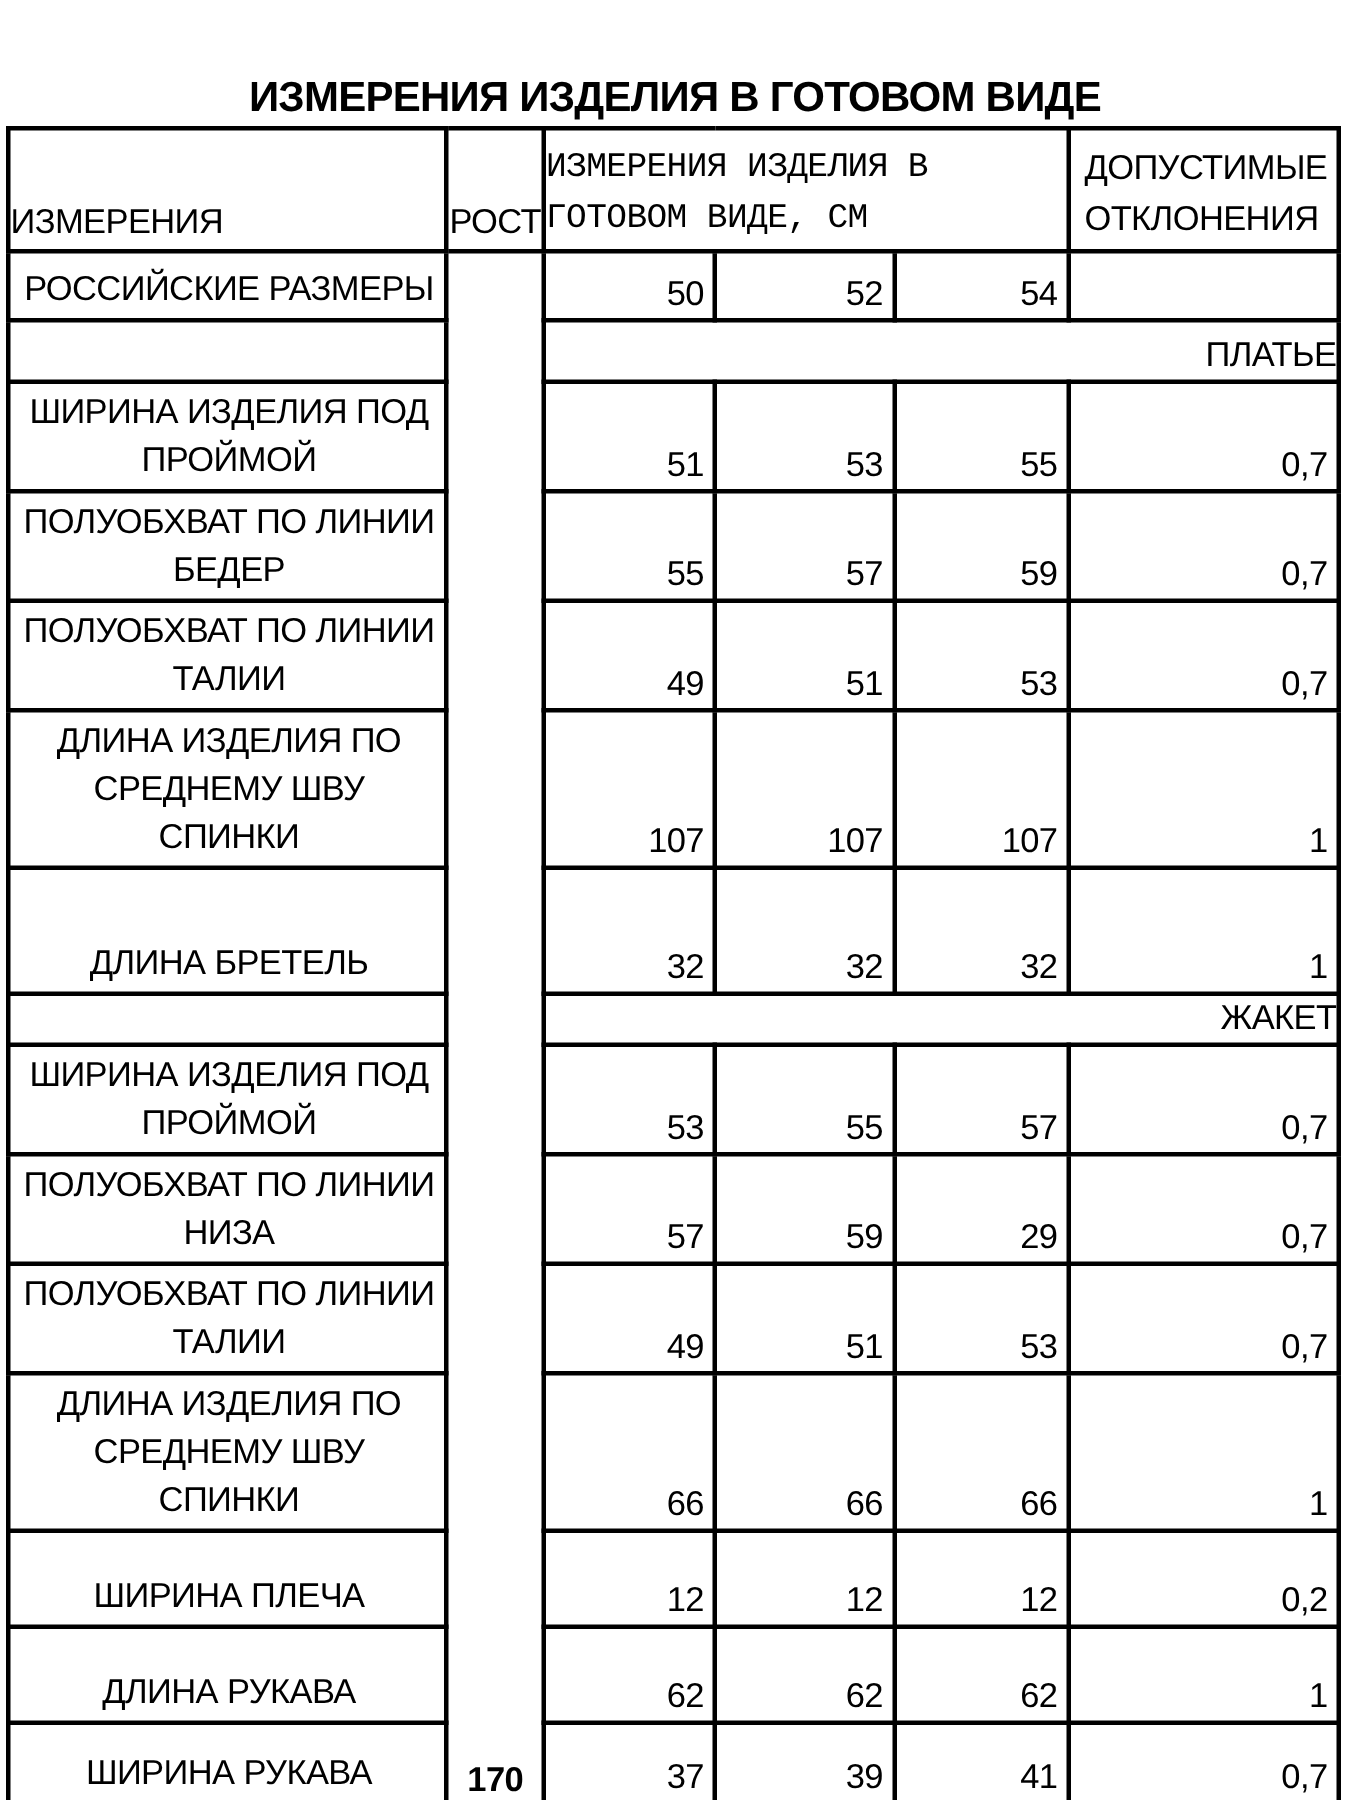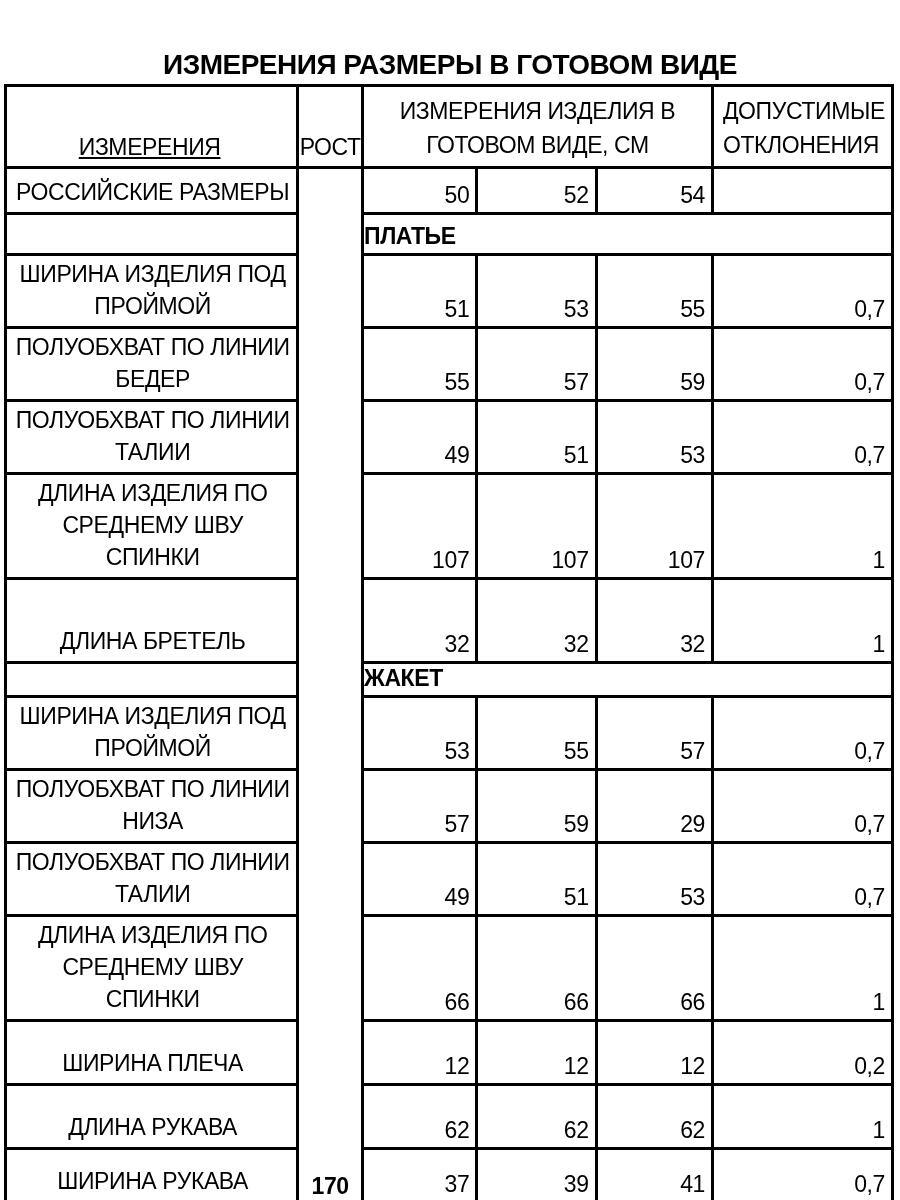--- a/index.html
+++ b/index.html
@@ -38,60 +38,59 @@
     padding: 2px 3px 4px 5px;
     line-height: 32px;
     white-space: pre-line;
   }
   td.val {
     text-align: right;
     padding: 2px 6px 3px 2px;
     line-height: 28px;
   }
   td.hdr-name {
-    text-align: center;
+    text-align: left;
     padding: 0 4px 5px 0;
-    text-decoration: underline;
   }
   td.hdr-rost {
     text-align: center;
     padding: 0 0 5px 0;
   }
   td.hdr-fin {
-    text-align: center;
     padding: 0 0 4px 0;
     line-height: 34px;
     white-space: pre-line;
+    font-family: Liberation Mono, monospace;
   }
   td.hdr-tol {
     text-align: left;
     padding: 0 0 4px 9px;
     line-height: 34px;
     white-space: pre-line;
   }
   td.rost-val {
     vertical-align: top;
     text-align: center;
     padding-top: 2px;
     line-height: 28px;
     font-weight: bold;
   }
   td.section {
-    text-align: left;
+    text-align: right;
     vertical-align: middle;
-    font-weight: bold;
+    font-weight: normal;
     font-size: 24px;
     padding: 1px 0 3px 0;
     letter-spacing: -0.2px;
   }
 </style>
 </head>
 <body>
 
-<div class="title">ИЗМЕРЕНИЯ РАЗМЕРЫ В ГОТОВОМ ВИДЕ</div>
+<div class="title">ИЗМЕРЕНИЯ ИЗДЕЛИЯ В ГОТОВОМ ВИДЕ</div>
 
 <table class="spec">
   <colgroup>
     <col style="width:289px">
     <col style="width:64px">
     <col style="width:113px">
     <col style="width:118px">
     <col style="width:115px">
     <col style="width:178px">
   </colgroup>

